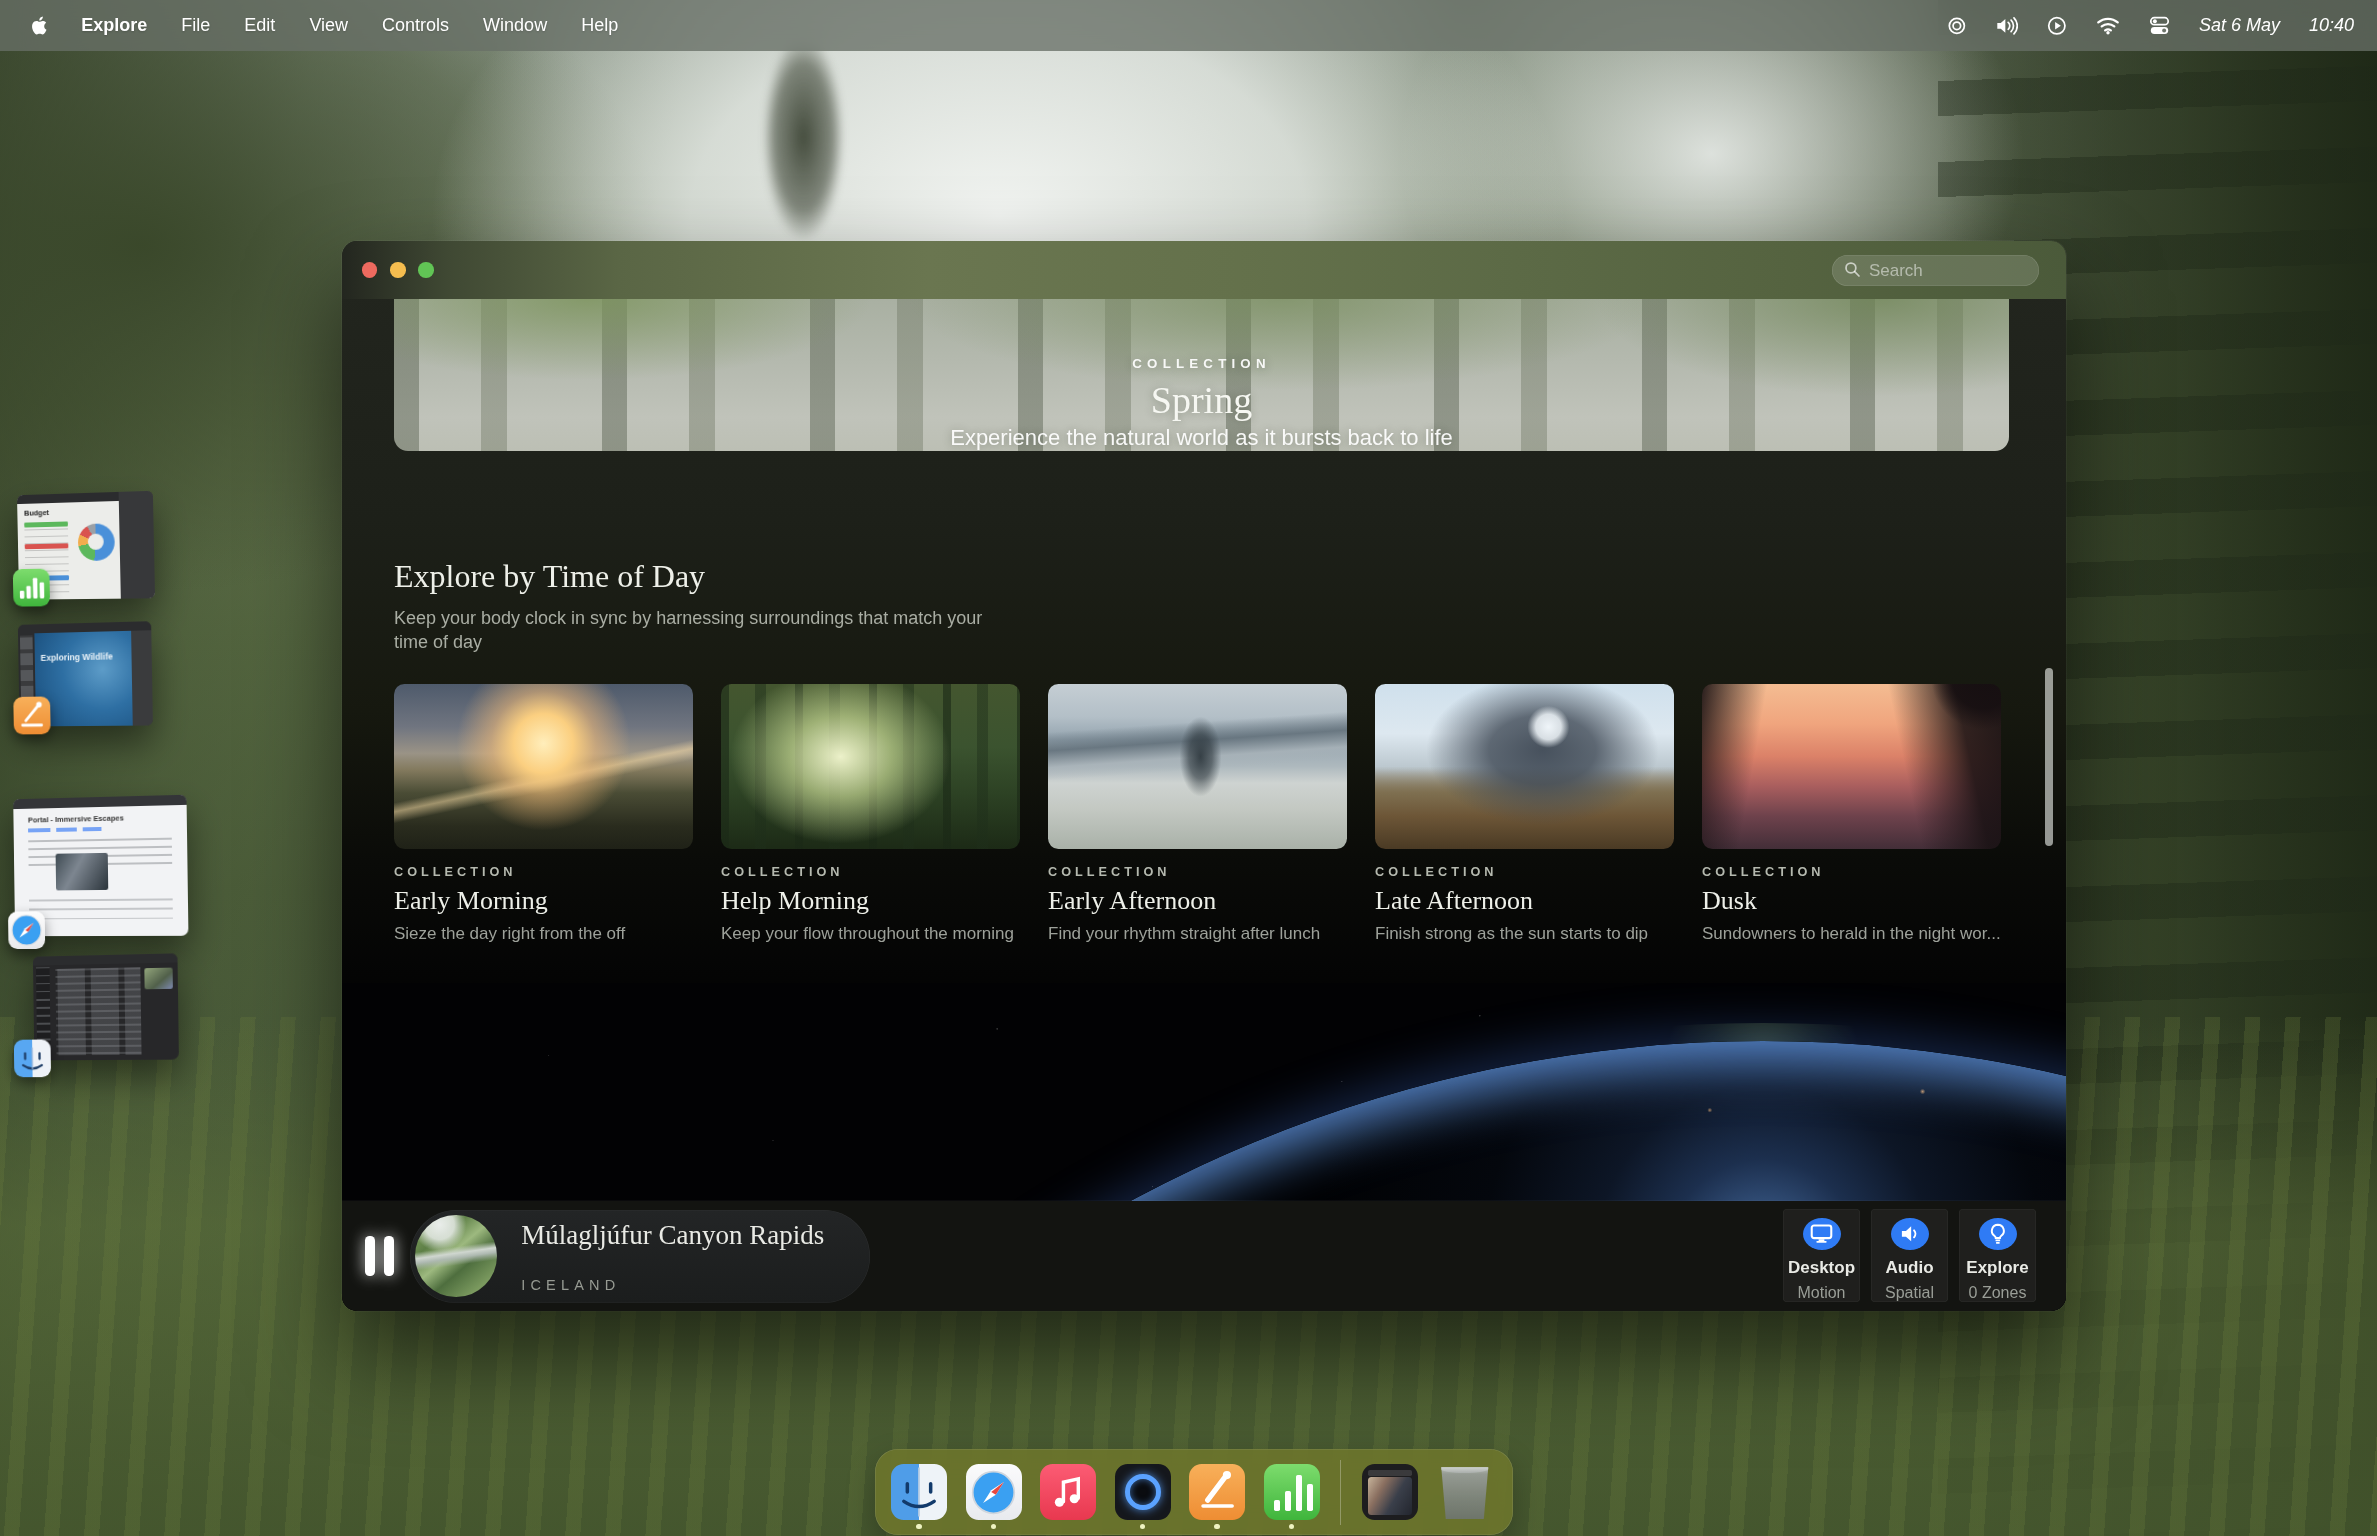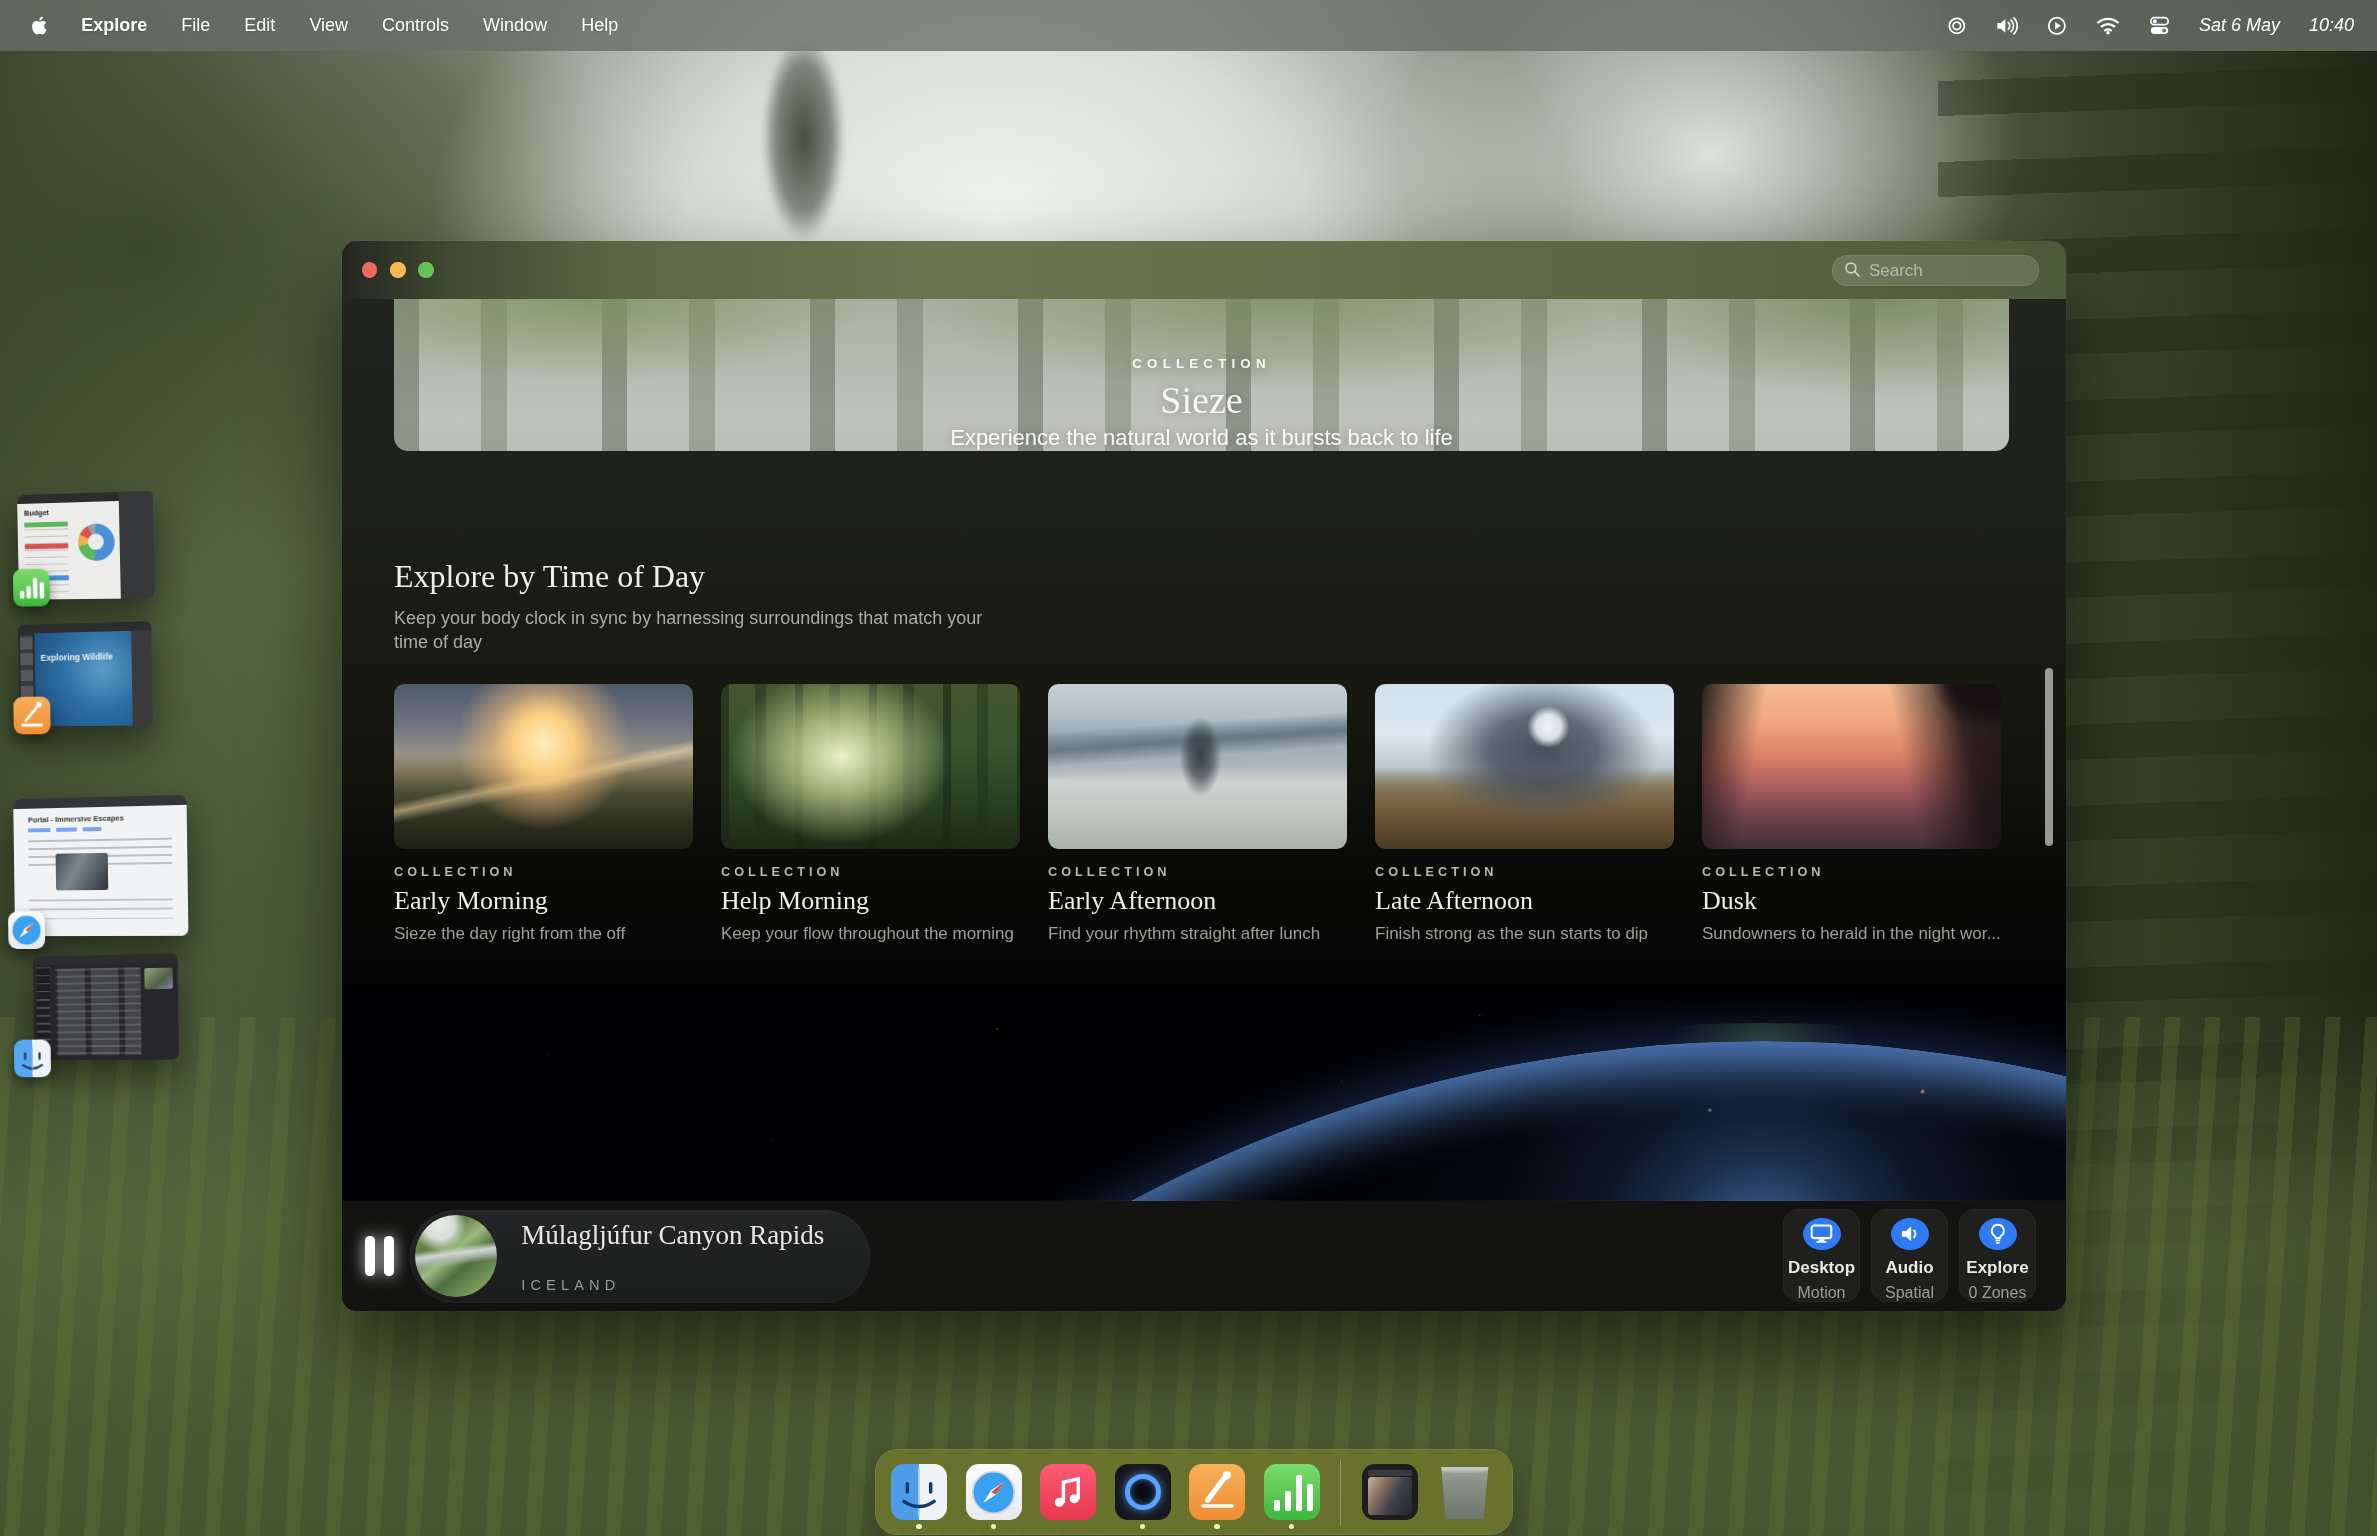--- a/index.html
+++ b/index.html
@@ -195,21 +195,21 @@
   .np-thumb { width:82px; height:82px; border-radius:50%; flex:0 0 auto; overflow:hidden;
     background:
       radial-gradient(circle 26.6px at 30% 12%, #e9edea 0%, rgba(233,237,234,.85) 55%, rgba(0,0,0,0) 100%),
       linear-gradient(172deg, rgba(0,0,0,0) 40%, #cfd6cf 47%, #aeb9b1 52%, rgba(0,0,0,0) 60%),
       linear-gradient(140deg, #8fae6a 0%, #5d7f46 28%, #9db97f 46%, #4e6e3e 62%, #7b9a5f 84%, #41602f 100%); }
   .np-text { margin-left:24px; }
   .np-title { font-family:"Liberation Serif",serif; font-size:27px; color:#e9eae5; }
   .np-loc { margin-top:26px; font-size:14.5px; letter-spacing:5.2px; color:#979b93; }
 
   .ctl-group { position:absolute; right:30px; top:8px; display:flex; gap:11px; }
-  .ctl-btn { width:77px; height:93px; border-radius:16px; background:rgba(255,255,255,.05);
+  .ctl-btn { width:77px; height:93px; border-radius:4px; background:rgba(255,255,255,.05);
     box-shadow:inset 0 0 0 0.6px rgba(255,255,255,.07); display:flex; flex-direction:column; align-items:center; padding-top:8.7px; }
   .ctl-circle { width:38px; height:38px; border-radius:50%; background:#2f7bf5; display:flex; align-items:center; justify-content:center; }
   .ctl-label { margin-top:8px; font-size:17px; font-weight:700; color:#e9eae5; }
   .ctl-sub { margin-top:6px; font-size:16px; color:#9a9e97; }
 
   .scroll-thumb { position:absolute; right:12.7px; top:427px; width:8.7px; height:178px; border-radius:4.6px;
     background:rgba(225,228,222,.65); z-index:50; }
 
   
   .dock { position:absolute; left:875px; top:1449px; width:638px; height:86px; border-radius:23px;
@@ -376,21 +376,21 @@
         <path d="M33 14v38" stroke="#9db8d8" stroke-width="2"></path>
       </svg>
   </div>
 </div>
 
 <div class="window">
 
   <div class="hero">
     <div class="hero-inner">
       <div class="hero-eyebrow">COLLECTION</div>
-      <div class="hero-title">Sieze</div>
+      <div class="hero-title">Spring</div>
       <div class="hero-sub">Experience the natural world as it bursts back to life</div>
     </div>
   </div>
 
   <div class="section-title">Explore by Time of Day</div>
   <div class="section-sub">Keep your body clock in sync by harnessing surroundings that match your time of day</div>
 
   <div class="cards">
     <div class="card">
       <div class="card-img ci1"></div>

